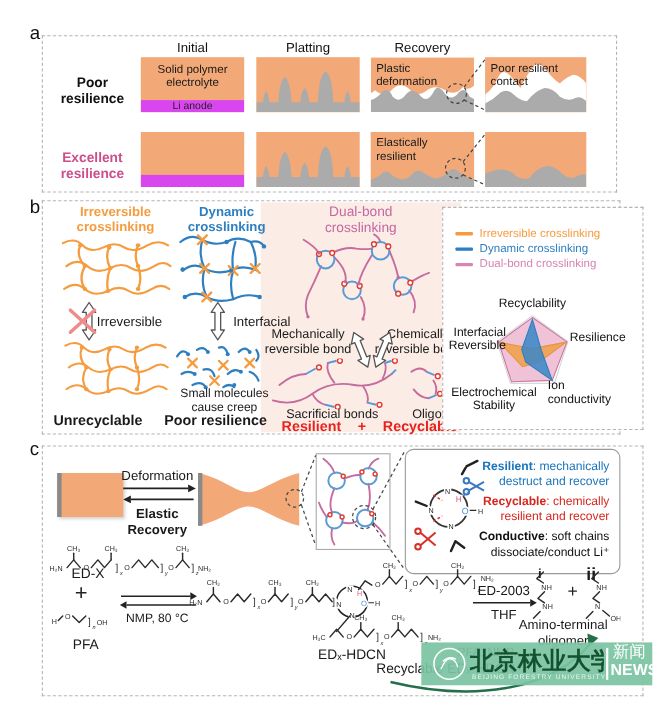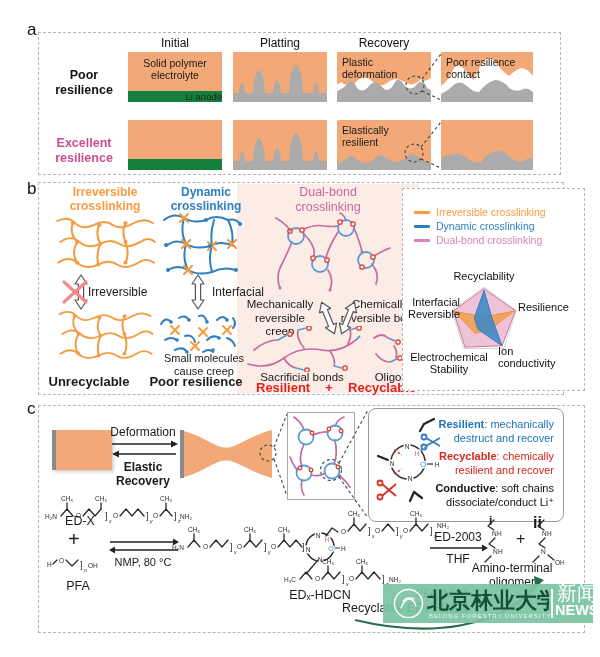--- a/index.html
+++ b/index.html
@@ -4,22 +4,22 @@
 <style>
   html,body{margin:0;padding:0;background:#fff;}
   #canvas{position:relative;width:600px;height:657px;background:#fff;overflow:hidden;
           font-family:"Liberation Sans","DejaVu Sans",sans-serif;color:#1a1a1a;}
   .abs{position:absolute;}
   .panel{position:absolute;border:1.5px dashed #b5b5b5;}
   .plabel{position:absolute;font-size:17px;color:#111;}
   .t{position:absolute;font-size:10.5px;line-height:1.18;color:#1a1a1a;}
   .c{text-align:center;} .r{text-align:right;} .b{font-weight:bold;}
   .cell{position:absolute;width:94px;height:50px;background:#F2A877;overflow:hidden;}
-  .anode{position:absolute;left:0;right:0;bottom:0;height:11px;background:#15803d;
-         font-size:9.5px;text-align:right;color:#222;line-height:11px;}
+  .anode{position:absolute;left:0;right:0;bottom:0;height:11px;background:#d946ef;
+         font-size:9.5px;text-align:center;color:#222;line-height:11px;}
   .hdr{position:absolute;font-size:12px;text-align:center;color:#111;}
   .rowlab{position:absolute;font-size:12.5px;font-weight:bold;text-align:center;color:#111;line-height:1.2;}
   .pinkbg{position:absolute;background:#FBEDE6;}
   .sectitle{position:absolute;font-size:12px;font-weight:bold;text-align:center;line-height:1.2;}
   .legend-row{display:flex;align-items:center;gap:6px;height:14px;}
   .dash{width:16px;height:3px;border-radius:1px;flex:0 0 auto;}
   .ltext{font-size:10.5px;white-space:nowrap;}
   .axis-label{position:absolute;font-size:11px;line-height:1.12;color:#111;}
   .spoke{stroke:#ddd;stroke-width:0.8;}
   .rgrid{fill:#fdfbfc;stroke:#ccc;stroke-width:0.8;}
@@ -36,21 +36,21 @@
   .netP{fill:none;stroke:#C76A9E;stroke-width:1.7;stroke-linecap:round;}
   .ringB{fill:none;stroke:#5B9BD5;stroke-width:1.8;}
   .redo{fill:#fff;stroke:#E23B30;stroke-width:1.3;}
   .harrow{fill:#fff;stroke:#555;stroke-width:1.2;stroke-linejoin:round;}
   .banner{position:absolute;left:383px;top:584px;width:210px;height:39px;
           background:rgba(124,196,163,0.93);}
   .cnname{position:absolute;left:427px;top:585px;width:122px;height:31px;overflow:hidden;
           font-size:22px;font-weight:bold;color:#14512F;white-space:nowrap;line-height:31px;}
   .cnsub{position:absolute;left:429px;top:613px;font-size:6px;color:#eaf6ef;letter-spacing:1px;white-space:nowrap;}
   .newsdiv{position:absolute;left:551px;top:589px;width:1.5px;height:29px;background:#fff;}
-  .newscn{position:absolute;left:557px;top:585px;font-size:20px;color:#fff;line-height:16px;text-align:right;}
+  .newscn{position:absolute;left:557px;top:585px;font-size:15px;color:#fff;line-height:16px;text-align:right;}
   .newsen{position:absolute;left:555px;top:602px;font-size:14.5px;color:#fff;font-weight:bold;}
 </style>
 </head>
 <body>
 
 <div id="canvas">
 
 <svg width="0" height="0" style="position:absolute">
   <defs>
     <g id="dendrites">
@@ -103,21 +103,21 @@
     <path fill="#F2A877" d="M0,0 L94,0 L94,26 Q88,31 84,27 Q76,36 68,30 Q58,24 50,31 Q42,37 34,28 Q26,22 18,31 Q10,36 4,30 L0,33 Z"></path>
     <path fill="#ABABAB" d="M0,50 L0,39 Q6,37 10,32 Q16,26 20,36 Q26,42 32,34 Q38,26 46,36 Q52,42 58,30 Q62,24 68,34 Q74,40 80,32 Q86,26 90,36 L94,38 L94,50 Z"></path>
   </svg>
   <div class="t" style="left:5px;top:4px;width:70px">Plastic deformation</div>
 </div>
 <div class="cell" style="left:441px;top:52px;width:92px">
   <svg width="92" height="50">
     <path fill="#ffffff" d="M0,50 L0,34 Q8,28 12,18 Q16,10 22,16 Q28,22 32,28 Q38,16 44,8 Q50,4 56,12 Q62,20 68,24 Q74,18 80,16 Q86,16 92,24 L92,50 Z"></path>
     <path fill="#ABABAB" d="M0,50 L0,42 Q8,38 14,32 Q20,28 26,34 Q32,40 38,40 Q46,30 54,28 Q62,28 68,36 Q74,40 80,38 Q86,34 92,40 L92,50 Z"></path>
   </svg>
-  <div class="t" style="left:5px;top:4px;width:80px">Poor resilience contact</div>
+  <div class="t" style="left:5px;top:4px;width:80px">Poor resilient contact</div>
 </div>
 
 <div class="cell" style="left:128px;top:120px">
   <div class="anode"></div>
 </div>
 <div class="cell" style="left:233px;top:120px">
   <svg width="94" height="50">
         <use href="#dendrites"></use>
       </svg>
 </div>
@@ -260,21 +260,21 @@
   <g fill="#C76A9E">
     <circle cx="22" cy="18" r="1.5"></circle>
         <circle cx="46" cy="44" r="1.5"></circle>
         <circle cx="58" cy="46" r="1.5"></circle>
     <circle cx="94" cy="40" r="1.5"></circle>
         <circle cx="12" cy="76" r="1.5"></circle>
         <circle cx="62" cy="78" r="1.5"></circle>
   </g>
 </svg>
 
-<div class="t c" style="left:240px;top:298px;width:80px;font-size:11.5px">Mechanically reversible creep</div>
+<div class="t c" style="left:240px;top:298px;width:80px;font-size:11.5px">Mechanically reversible bond</div>
 <div class="t c" style="left:340px;top:298px;width:80px;font-size:11.5px">Chemically reversible bond</div>
 
 <svg class="abs" style="left:312px;top:294px" width="52" height="48">
   <use href="#dblarrow" transform="translate(16,24) rotate(-22)"></use>
   <use href="#dblarrow" transform="translate(36,24) rotate(22)"></use>
 </svg>
 
 <svg class="abs" style="left:244px;top:326px" width="118" height="46">
   <g class="netP">
     <path d="M4,38 Q24,44 40,32 Q56,20 78,24 Q96,27 112,14"></path>

